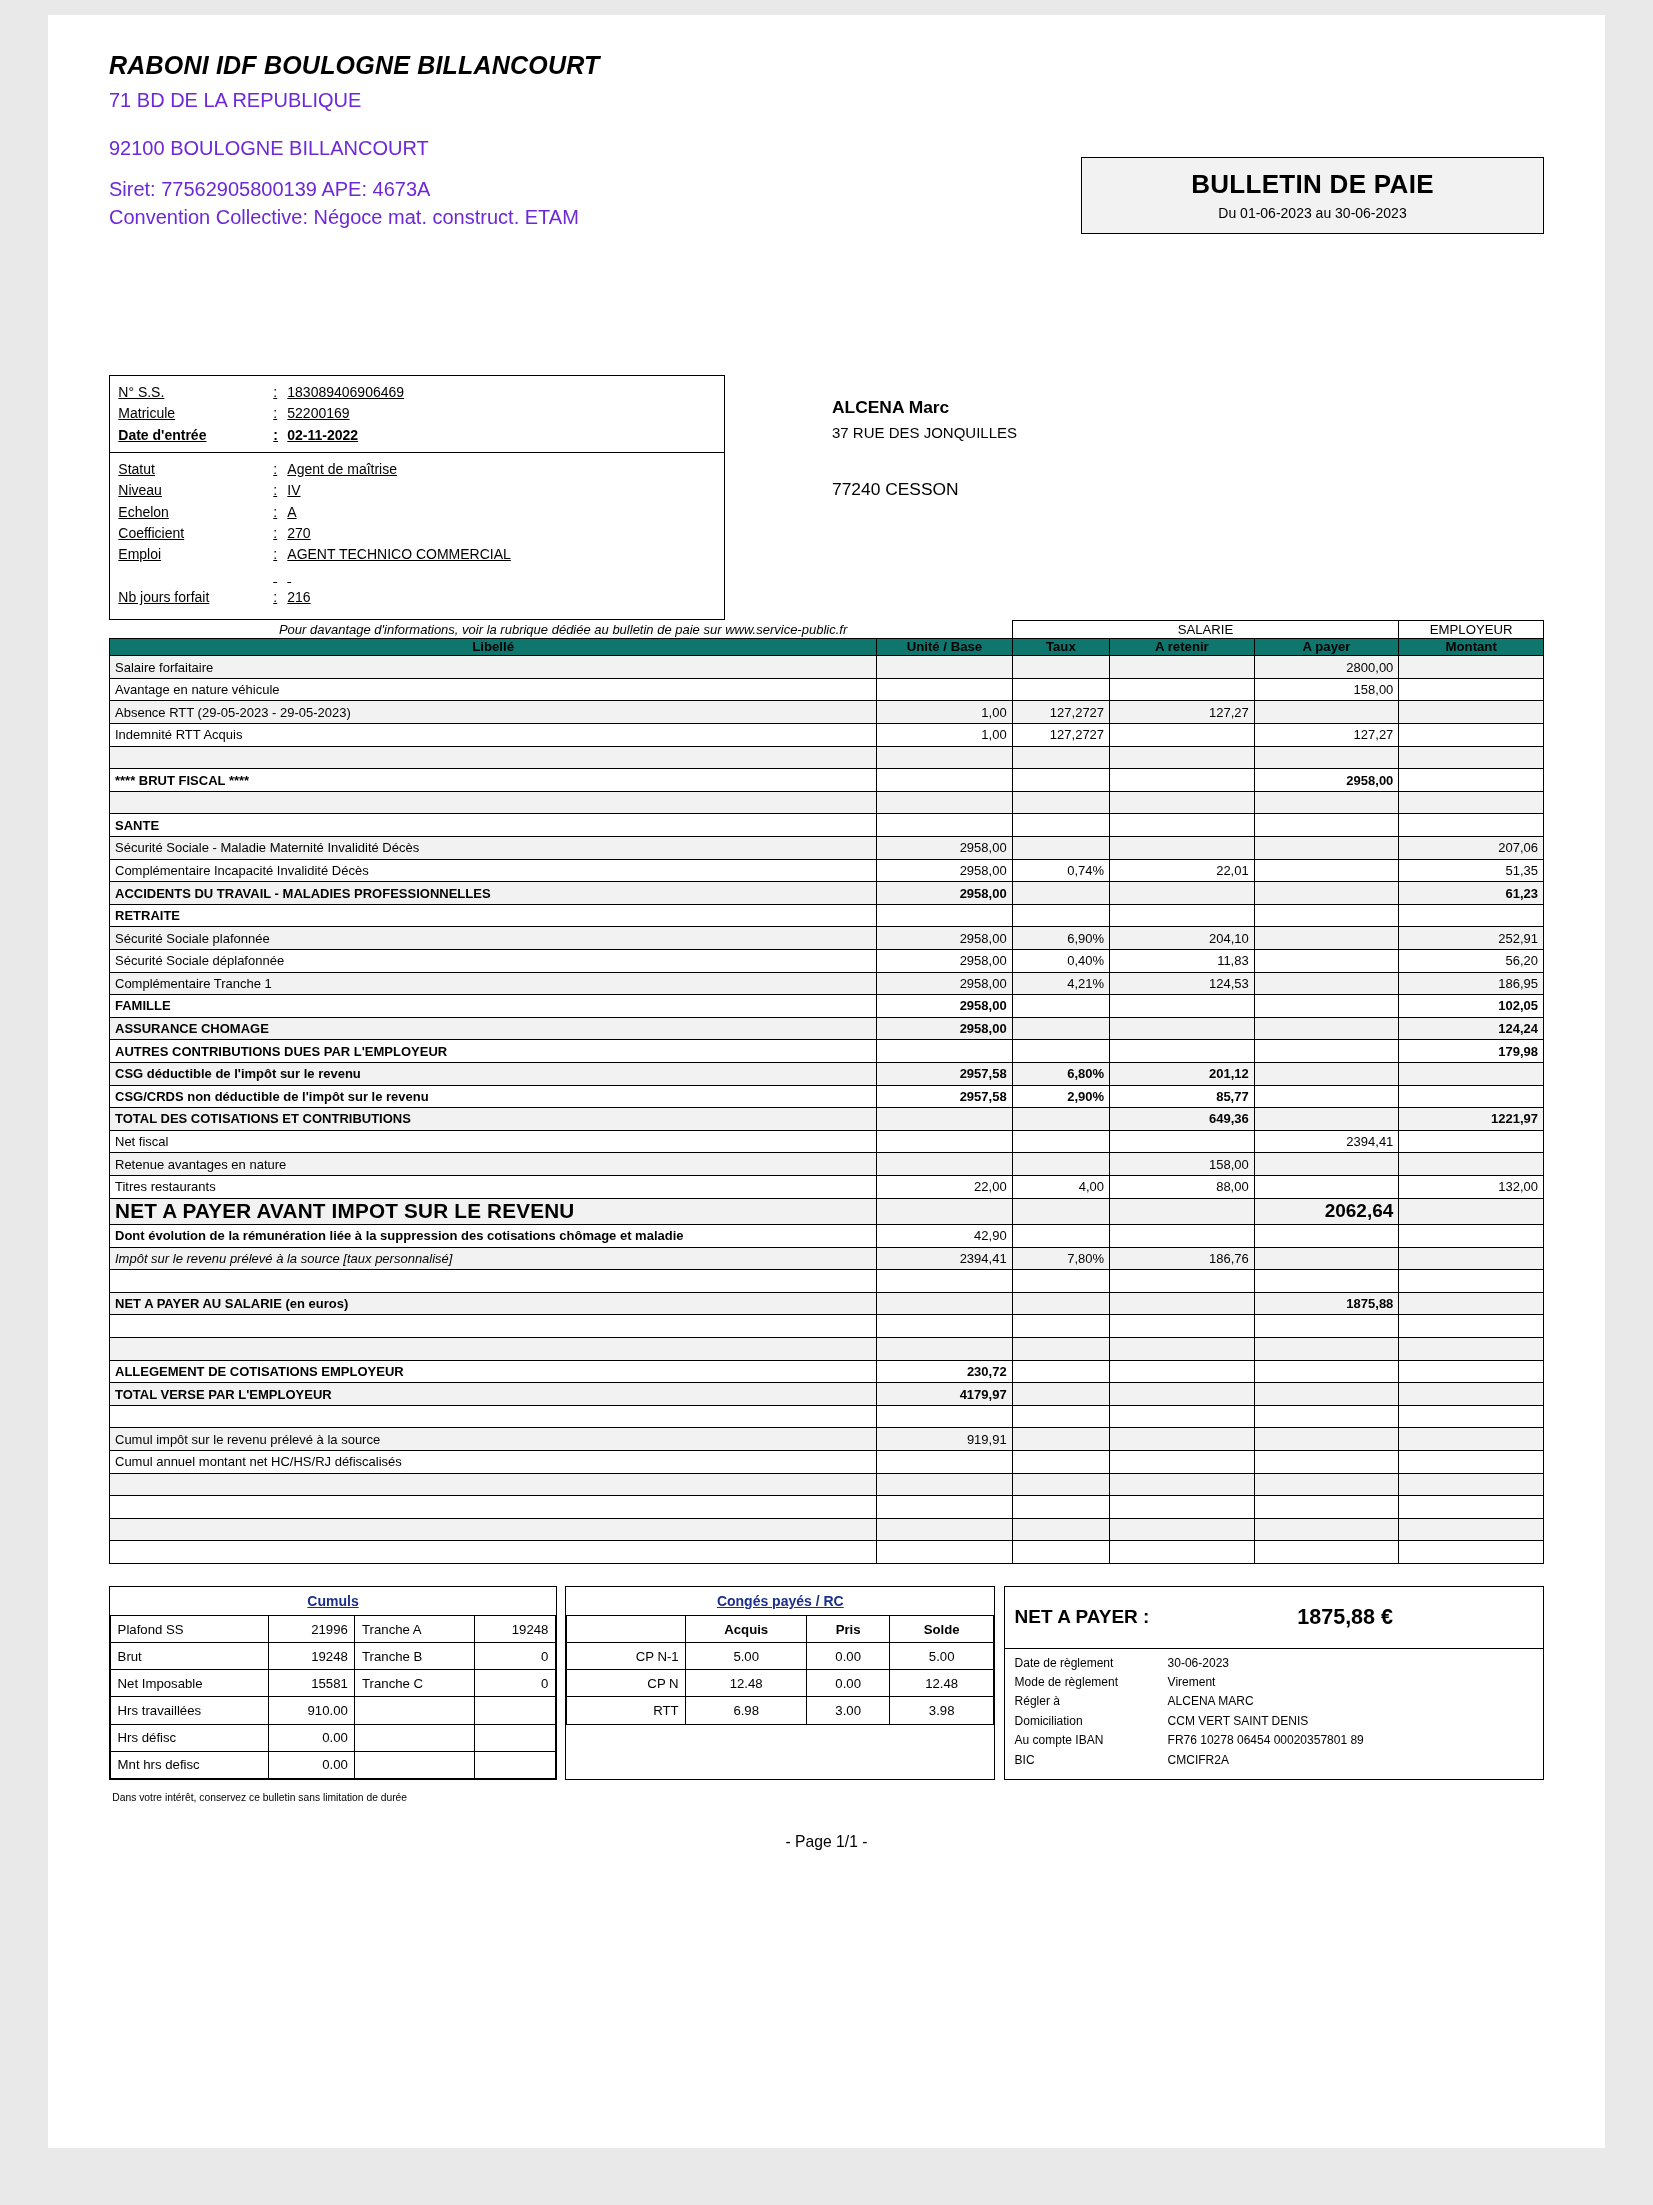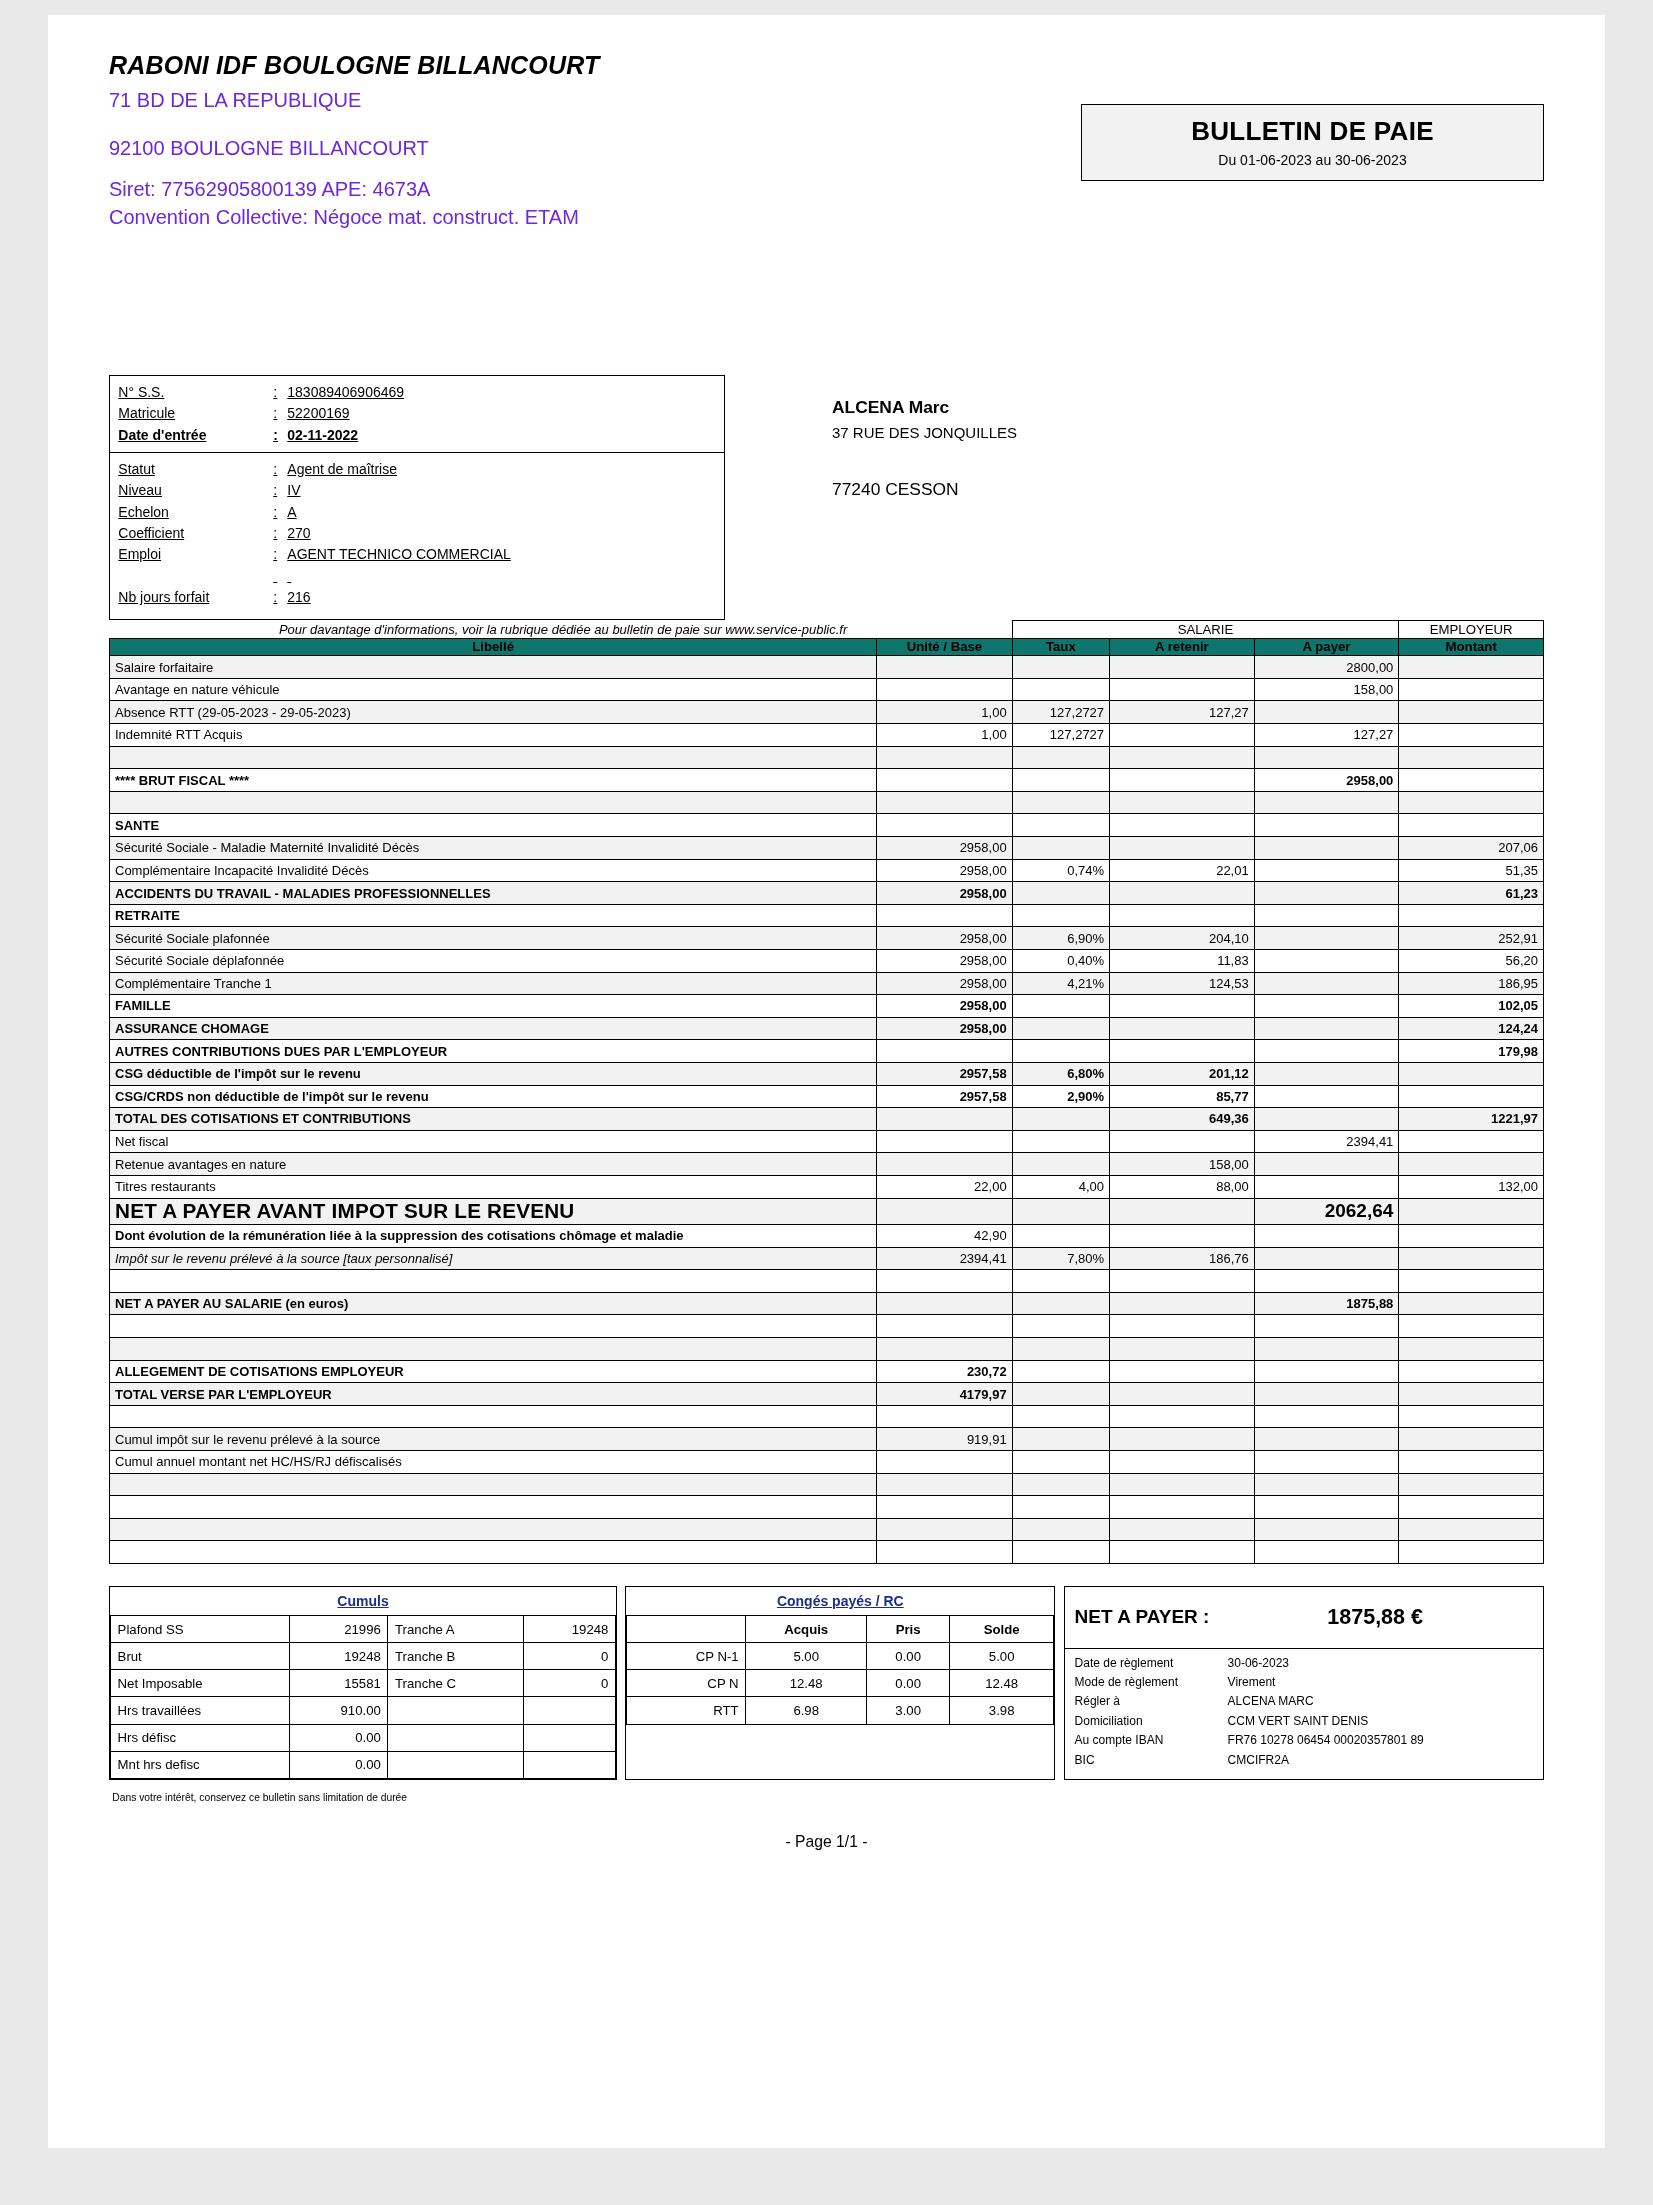--- a/index.html
+++ b/index.html
@@ -20,21 +20,21 @@
     width: 100%;
     box-sizing: border-box;
     padding: 36px 61px 33px 61px;
     min-height: 2133px;
   }
 
   
   .hdr {
     display: flex;
     justify-content: space-between;
-    align-items: center;
+    align-items: flex-end;
   }
   .company-name {
     font-size: 25px;
     font-weight: bold;
     font-style: italic;
     letter-spacing: 0.2px;
     color: #000;
     margin: 0 0 9px 0;
   }
   .company-line {
@@ -180,21 +180,21 @@
   table.sm {
     width: 100%;
     border-collapse: collapse;
     font-size: 13.2px;
   }
   table.sm td, table.sm th {
     border: 0.8px solid #000;
     padding: 4.1px 6.6px;
     height: 18px;
   }
-  .cumuls { width: 508px; }
+  .cumuls { width: 448px; }
   .cumuls td.k { text-align: left; }
   .cumuls td.v { text-align: right; }
   .cp { width: 430px; }
   .cp th { text-align: center; font-weight: bold; }
   .cp td.lab { text-align: right; font-weight: normal; }
   .cp td.v { text-align: center; }
   .netbox { flex: 1; }
   .netbox .nrow1 {
     display: flex;
     align-items: center;

